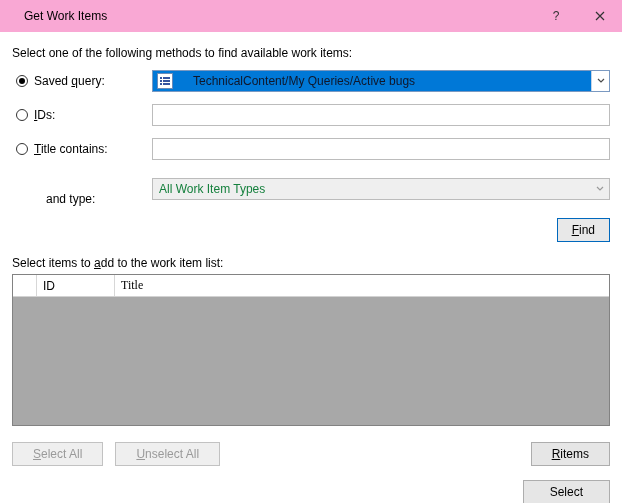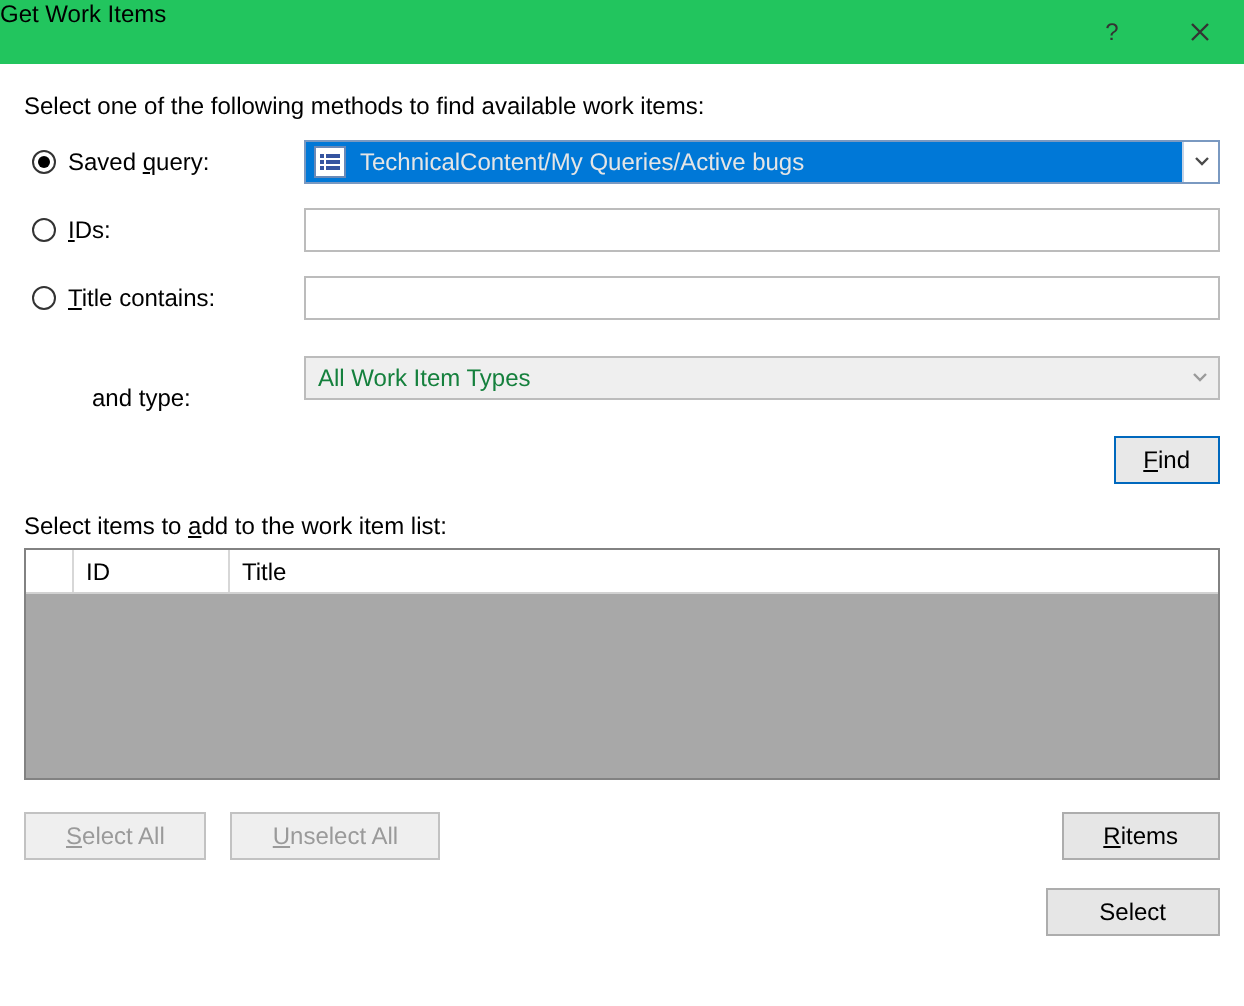--- a/index.html
+++ b/index.html
@@ -9,22 +9,23 @@
     font-size: 12px;
     background: #fff;
     color: #000;
     width: 622px;
     height: 503px;
     overflow: hidden;
   }
   .titlebar {
     height: 32px;
     display: flex;
-    padding-left: 0;
-    background: #22c55e;
+    align-items: center;
+    padding-left: 24px;
+    background: #f9a8d4;
   }
   .titlebar .title { flex: 1; }
   .titlebar .btn {
     width: 44px;
     height: 32px;
     display: flex;
     align-items: center;
     justify-content: center;
     font-size: 12px;
     color: #333;
@@ -55,22 +56,22 @@
     display: flex;
     align-items: center;
     padding: 0 0 0 4px;
     position: relative;
   }
   .combo .icon-box {
     width: 16px; height: 16px; background: #fff; display: flex; align-items: center; justify-content: center;
     border: 1px solid #6a8ab8;
   }
   .combo .combo-text {
-    flex: 1; padding: 0 6px; background: #0078d7; color: #e5e5e5;
-    height: 18px; line-height: 18px; margin-left: 1px;
+    flex: 1; padding: 0 6px; background: #0078d7; color: #0f172a;
+    height: 18px; line-height: 18px; margin-left: 14px;
   }
   .combo .drop {
     width: 18px; height: 20px; background: #fff; display: flex; align-items: center; justify-content: center;
     border-left: 1px solid #c5d3e6;
   }
   .combo .drop svg { width: 8px; height: 6px; }
   .textfield {
     height: 22px; border: 1px solid #bcbcbc; background: #fff;
   }
   .type-label { text-align: left; padding-left: 34px; margin-top: 20px; }
@@ -83,30 +84,30 @@
     position: absolute; right: 2px; top: 3px; width: 14px; height: 14px;
     display: flex; align-items: center; justify-content: center;
   }
   .find-row { display: flex; justify-content: flex-end; padding: 12px 12px 0 12px; }
   .find-btn {
     border: 1.5px solid #0068bd; background: #e8e8e8; height: 24px;
     padding: 0 14px; display: flex; align-items: center; color: #000;
   }
   .sel-label { padding: 14px 12px 4px 12px; }
   .results {
-    margin: 0 12px; border: 1px solid #828282; height: 116px;
+    margin: 0 12px; border: 1px solid #828282; height: 152px;
     display: flex; flex-direction: column; background: #a9a9a9;
   }
   .results-head {
     height: 22px; background: #fff; display: flex; border-bottom: 1px solid #d2d2d2;
   }
   .col { border-right: 1px solid #d7d7d7; display: flex; align-items: center; padding-left: 6px; }
   .col.chk { width: 24px; }
   .col.id { width: 78px; }
-  .col.title { flex: 1; border-right: none; }
+  .col.title { flex: 1; border-right: none; font-family: Liberation Serif, serif; }
   .results-body { flex: 1; background: #a8a8a8; }
   .btn-row {
     display: flex; gap: 12px; padding: 16px 12px 0 12px; align-items: center;
   }
   .push {
     height: 24px; padding: 0 20px; border: 1px solid #c2c2c2; background: #efefef;
     display: flex; align-items: center; color: #9a9a9a;
   }
   .push.enabled { color: #000; border-color: #adadad; background: #e6e6e6; }
   .spacer { flex: 1; }

